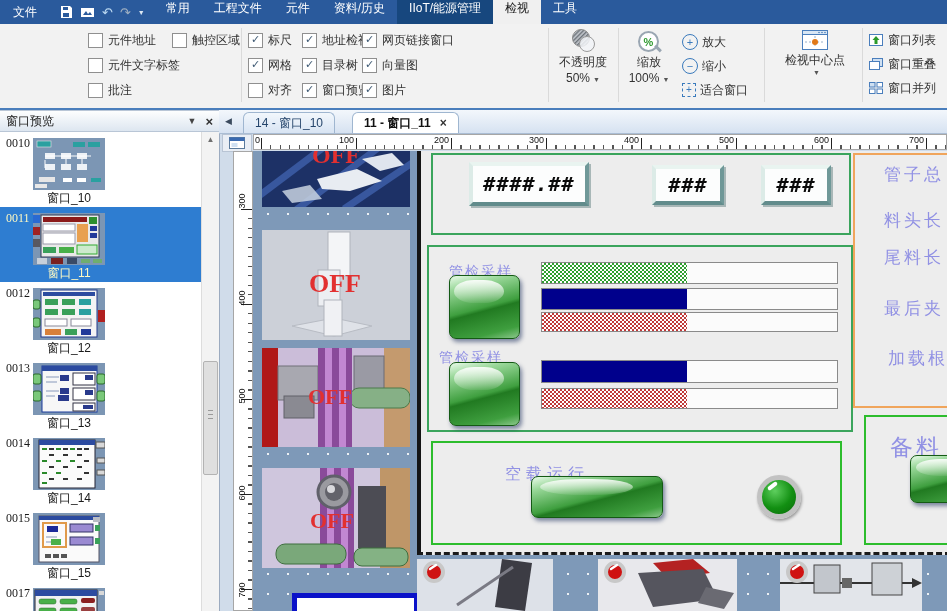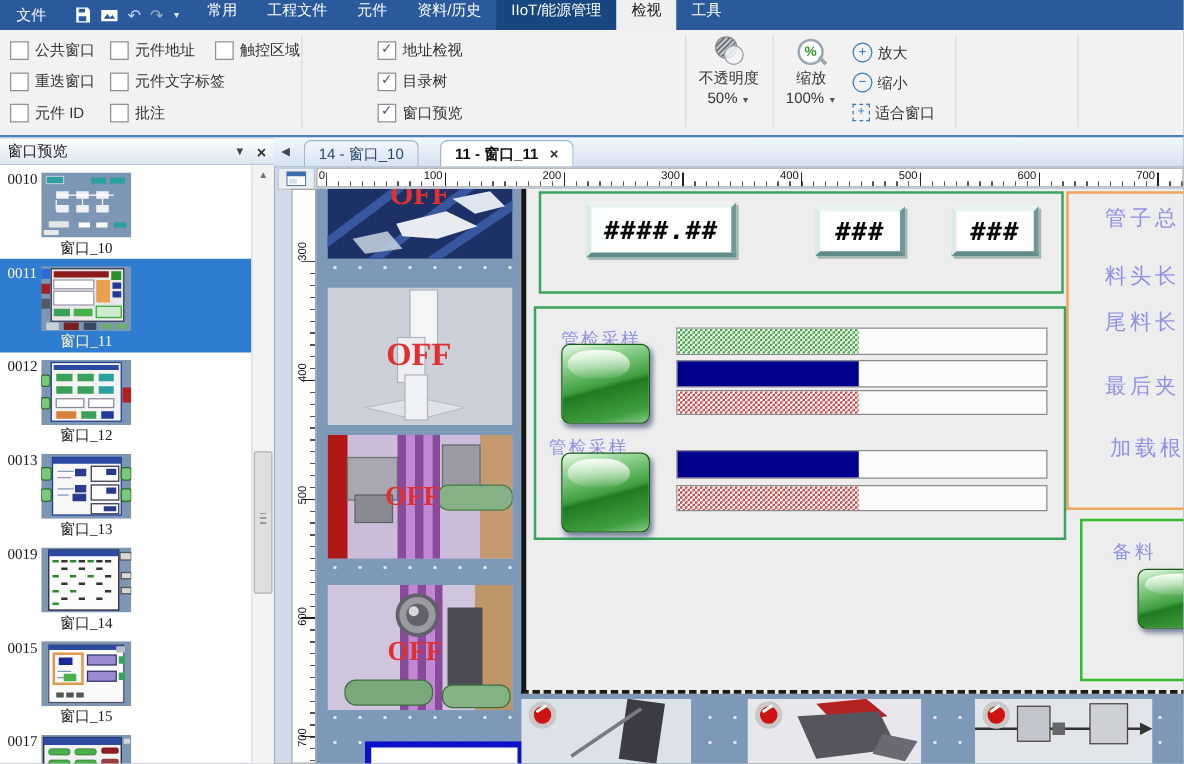--- a/index.html
+++ b/index.html
@@ -35,21 +35,21 @@
   .phead{height:20px;background:linear-gradient(#fdfefe,#dde6f0);border-bottom:1px solid #b9c6d6;display:flex;align-items:center;padding:0 6px;color:#222}
   .phead .sp{flex:1}
   .phead .hico{color:#444;font-size:9px;margin-left:9px}
   .phead .hx{font-size:13px;font-weight:bold;color:#333;margin-left:9px}
   .plist{position:absolute;left:0;top:21px;right:17px;bottom:0;overflow:hidden}
   .pitem{position:relative;height:75px}
   .pitem.sel{background:#2e7dd1}
   .pnum{position:absolute;left:6px;top:4px;font-family:"Liberation Serif",serif;color:#1a1a1a}
   .pitem.sel .pnum,.pitem.sel .pcap{color:#fef9c3}
   .pthumb{position:absolute;left:33px;top:6px;width:72px;height:52px}
-  .pcap{position:absolute;left:19px;top:58px;width:100px;text-align:center;font-family:Liberation Serif, serif;color:#1a1a1a}
+  .pcap{position:absolute;left:19px;top:58px;width:100px;text-align:center;font-family:Liberation Sans, sans-serif;color:#1a1a1a}
   .pscroll{position:absolute;top:21px;right:0;width:17px;bottom:0;background:#f3f3f3;border-left:1px solid #ddd}
   .pup{height:15px;text-align:center;font-size:8px;color:#707070;line-height:15px;background:#f3f3f3}
   .pthumbbar{position:absolute;left:1px;right:1px;top:229px;height:112px;background:#dfdfdf;border:1px solid #b3b3b3;border-radius:2px}
   .pthumbbar::after{content:"";position:absolute;left:4px;right:4px;top:48px;height:11px;
      background:repeating-linear-gradient(180deg,#9a9a9a 0 1px,transparent 1px 4px)}
   
   .tabbar{position:absolute;left:219px;right:0;top:110px;height:23px;background:linear-gradient(#f3f7fc,#d6e2f1);border-bottom:1px solid #aabdd4}
   .tabscroll{position:absolute;left:6px;top:6px;font-size:9px;color:#3a4a5e}
   .dtab{position:absolute;bottom:0;height:20px;display:flex;align-items:center;padding:0 11px;font-size:12px;color:#25456b;
         background:linear-gradient(#f2f7fc,#d8e4f3);border:1px solid #9fb6d0;border-bottom:none;border-radius:6px 6px 0 0}
@@ -132,34 +132,20 @@
       </div>
     <div class="mtab active">
         <span>检视</span>
       </div>
     <div class="mtab">
         <span>工具</span>
       </div>
   </div>
 
   <div class="ribbon">
-    <div class="rcol" style="left:8px">
-      <div class="check">
-          <span class="cb"></span>
-          <span>公共窗口</span>
-        </div>
-      <div class="check">
-          <span class="cb"></span>
-          <span>重迭窗口</span>
-        </div>
-      <div class="check">
-          <span class="cb"></span>
-          <span>元件 ID</span>
-        </div>
-    </div>
     <div class="rcol" style="left:88px">
       <div class="check">
           <span class="cb"></span>
           <span>元件地址</span>
         </div>
       <div class="check">
           <span class="cb"></span>
           <span>元件文字标签</span>
         </div>
       <div class="check">
@@ -167,32 +153,60 @@
           <span>批注</span>
         </div>
     </div>
     <div class="rcol" style="left:172px">
       <div class="check">
           <span class="cb"></span>
           <span>触控区域</span>
         </div>
     </div>
     <div class="rsep" style="left:241px"></div>
+    <div class="rcol" style="left:248px">
+      <div class="check">
+          <span class="cb on"></span>
+          <span>标尺</span>
+        </div>
+      <div class="check">
+          <span class="cb on"></span>
+          <span>网格</span>
+        </div>
+      <div class="check">
+          <span class="cb"></span>
+          <span>对齐</span>
+        </div>
+    </div>
     <div class="rcol" style="left:302px">
       <div class="check">
           <span class="cb on"></span>
           <span>地址检视</span>
         </div>
       <div class="check">
           <span class="cb on"></span>
           <span>目录树</span>
         </div>
       <div class="check">
           <span class="cb on"></span>
           <span>窗口预览</span>
+        </div>
+    </div>
+    <div class="rcol" style="left:362px">
+      <div class="check">
+          <span class="cb on"></span>
+          <span>网页链接窗口</span>
+        </div>
+      <div class="check">
+          <span class="cb on"></span>
+          <span>向量图</span>
+        </div>
+      <div class="check">
+          <span class="cb on"></span>
+          <span>图片</span>
         </div>
     </div>
     <div class="rsep" style="left:548px"></div>
 
     <div class="bigbtn" style="left:552px;top:4px;width:62px">
       <svg width="30" height="26" viewBox="0 0 30 26">
         <defs>
             <pattern id="hp" width="3" height="3" patternTransform="rotate(45)" patternUnits="userSpaceOnUse">
               <rect width="3" height="3" fill="#c9cdd3"></rect>
               <rect width="1.5" height="3" fill="#6d737a"></rect>
@@ -223,22 +237,61 @@
           <span class="circ">−</span>
           <span>缩小</span>
         </div>
       <div class="rowbtn">
           <span class="fitico">+</span>
           <span>适合窗口</span>
         </div>
     </div>
     <div class="rsep" style="left:764px"></div>
 
+    <div class="bigbtn" style="left:772px;top:4px;width:86px">
+      <svg width="28" height="24" viewBox="0 0 28 24">
+        <rect x="1.5" y="2.5" width="25" height="19" fill="#fff" stroke="#4a7ebc"></rect>
+        <rect x="1.5" y="2.5" width="25" height="4" fill="#d8e6f4" stroke="#4a7ebc"></rect>
+        <circle cx="18" cy="4.5" r=".8" fill="#4a7ebc"></circle>
+          <circle cx="21" cy="4.5" r=".8" fill="#4a7ebc"></circle>
+          <circle cx="24" cy="4.5" r=".8" fill="#4a7ebc"></circle>
+        <line x1="4" y1="14" x2="24" y2="14" stroke="#9ab0c8" stroke-dasharray="2 2"></line>
+        <line x1="14" y1="8" x2="14" y2="20" stroke="#9ab0c8" stroke-dasharray="2 2"></line>
+        <circle cx="14" cy="14" r="3" fill="#e07818"></circle>
+      </svg>
+      <span class="rlabel">检视中心点</span>
+      <span class="caret">▼</span>
+    </div>
     <div class="rsep" style="left:862px"></div>
 
+    <div class="rcol" style="left:868px;top:4px">
+      <div class="rowbtn">
+        <svg width="16" height="14" viewBox="0 0 16 14">
+            <rect x="1.5" y="1.5" width="13" height="11" fill="#fff" stroke="#4a7ebc"></rect>
+            <path d="M8 3l3.5 4H9.5v4h-3V7H4.5z" fill="#2a9a2a"></path>
+          </svg>
+        <span>窗口列表</span>
+      </div>
+      <div class="rowbtn">
+        <svg width="16" height="14" viewBox="0 0 16 14">
+            <rect x="4.5" y="1.5" width="10" height="8" fill="#cfe0f2" stroke="#4a7ebc"></rect>
+            <rect x="1.5" y="4.5" width="10" height="8" fill="#fff" stroke="#4a7ebc"></rect>
+          </svg>
+        <span>窗口重叠</span>
+      </div>
+      <div class="rowbtn">
+        <svg width="16" height="14" viewBox="0 0 16 14">
+            <rect x="1.5" y="1.5" width="5.5" height="4.5" fill="#cfe0f2" stroke="#4a7ebc"></rect>
+            <rect x="9" y="1.5" width="5.5" height="4.5" fill="#fff" stroke="#4a7ebc"></rect>
+            <rect x="1.5" y="8" width="5.5" height="4.5" fill="#fff" stroke="#4a7ebc"></rect>
+            <rect x="9" y="8" width="5.5" height="4.5" fill="#fff" stroke="#4a7ebc"></rect>
+          </svg>
+        <span>窗口并列</span>
+      </div>
+    </div>
   </div>
 
   <div class="leftpanel">
     <div class="phead">
       <span>窗口预览</span>
       <span class="sp"></span>
       <span class="hico">▼</span>
       <span class="hx">×</span>
     </div>
     <div class="plist">
@@ -346,21 +399,21 @@
             <rect x="50" y="42" width="10" height="4" fill="#2a3a8c"></rect>
           <rect x="0" y="11" width="8" height="10" rx="2" fill="#7ac87a" stroke="#2a6a2a"></rect>
             <rect x="0" y="28" width="8" height="10" rx="2" fill="#7ac87a" stroke="#2a6a2a"></rect>
           <rect x="64" y="11" width="8" height="10" rx="2" fill="#7ac87a" stroke="#2a6a2a"></rect>
             <rect x="64" y="28" width="8" height="10" rx="2" fill="#7ac87a" stroke="#2a6a2a"></rect>
         </svg>
         <span class="pcap">窗口_13</span>
       </div>
 
       <div class="pitem">
-        <span class="pnum">0019</span>
+        <span class="pnum">0014</span>
         <svg class="pthumb" viewBox="0 0 72 52">
           <rect width="72" height="52" fill="#7c96b4"></rect>
           <rect x="6" y="2" width="56" height="48" fill="#fbfbfb" stroke="#223"></rect>
           <rect x="6" y="2" width="56" height="5" fill="#2c4ba0"></rect>
           <g fill="#2a8a2a">
               <rect x="9" y="10" width="5" height="2"></rect>
               <rect x="23" y="10" width="5" height="2"></rect>
               <rect x="37" y="10" width="5" height="2"></rect>
               <rect x="9" y="22" width="5" height="2"></rect>
               <rect x="23" y="22" width="5" height="2"></rect>
@@ -585,23 +638,28 @@
         <span class="ptext" style="left:10px;top:102px;font-size:14px;letter-spacing:2px">管检采样</span>
         <div class="gbtn" style="left:20px;top:115px;width:69px;height:62px"></div>
         <div class="track" style="left:112px;top:113px;width:297px;height:23px">
             <div class="fill navy" style="width: 49%;"></div>
           </div>
         <div class="track" style="left:112px;top:141px;width:297px;height:21px">
             <div class="fill red" style="width: 49%;"></div>
           </div>
       </div>
 
+      <div class="gbox bright" style="left:10px;top:290px;width:407px;height:100px">
+        <span class="ptext" style="left:72px;top:21px;font-size:16px;letter-spacing:5px">空载运行</span>
+        <div class="gbtn" style="left:98px;top:33px;width:130px;height:40px"></div>
+        <div class="led" style="left:324px;top:32px"></div>
+      </div>
 
       <div class="gbox bright" style="left:443px;top:264px;width:120px;height:126px">
-        <span class="ptext" style="left:24px;top:15px;font-size:15px;letter-spacing:3px">备料</span>
+        <span class="ptext" style="left:24px;top:15px;font-size:23px;letter-spacing:3px">备料</span>
         <div class="gbtn" style="left:44px;top:38px;width:80px;height:46px"></div>
       </div>
     </div>
 
     <svg class="tile" style="left:164px;width:136px;height:52px" viewBox="0 0 136 52">
       <rect width="136" height="52" fill="#dde1e8"></rect>
       <polygon points="85,0 115,4 108,52 78,48" fill="#3c3c44"></polygon>
       <line x1="40" y1="46" x2="96" y2="8" stroke="#7a7a84" stroke-width="3"></line>
       <circle cx="17" cy="13" r="9" fill="#cf1212" stroke="#c8c8c8" stroke-width="4"></circle>
       <line x1="13" y1="10" x2="19" y2="6" stroke="#fff" stroke-width="2.5" stroke-linecap="round"></line>

